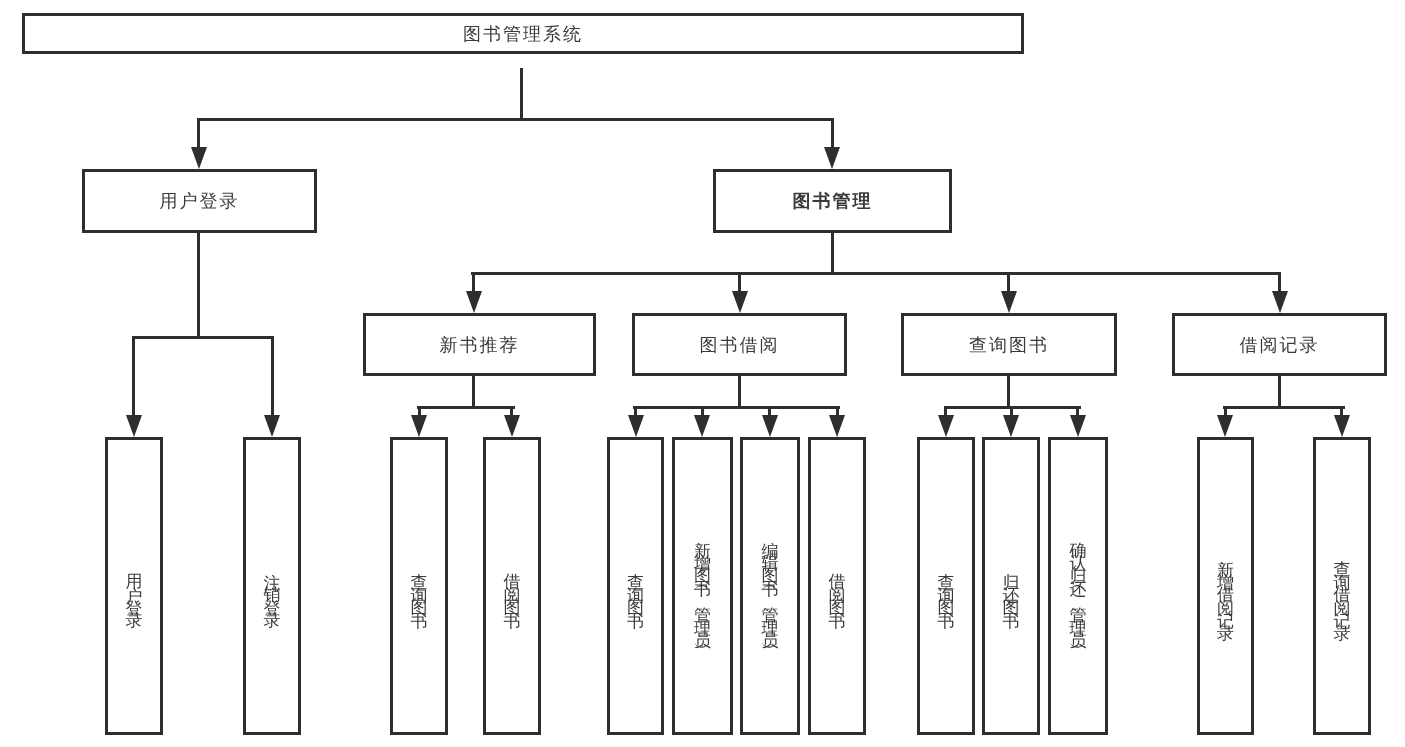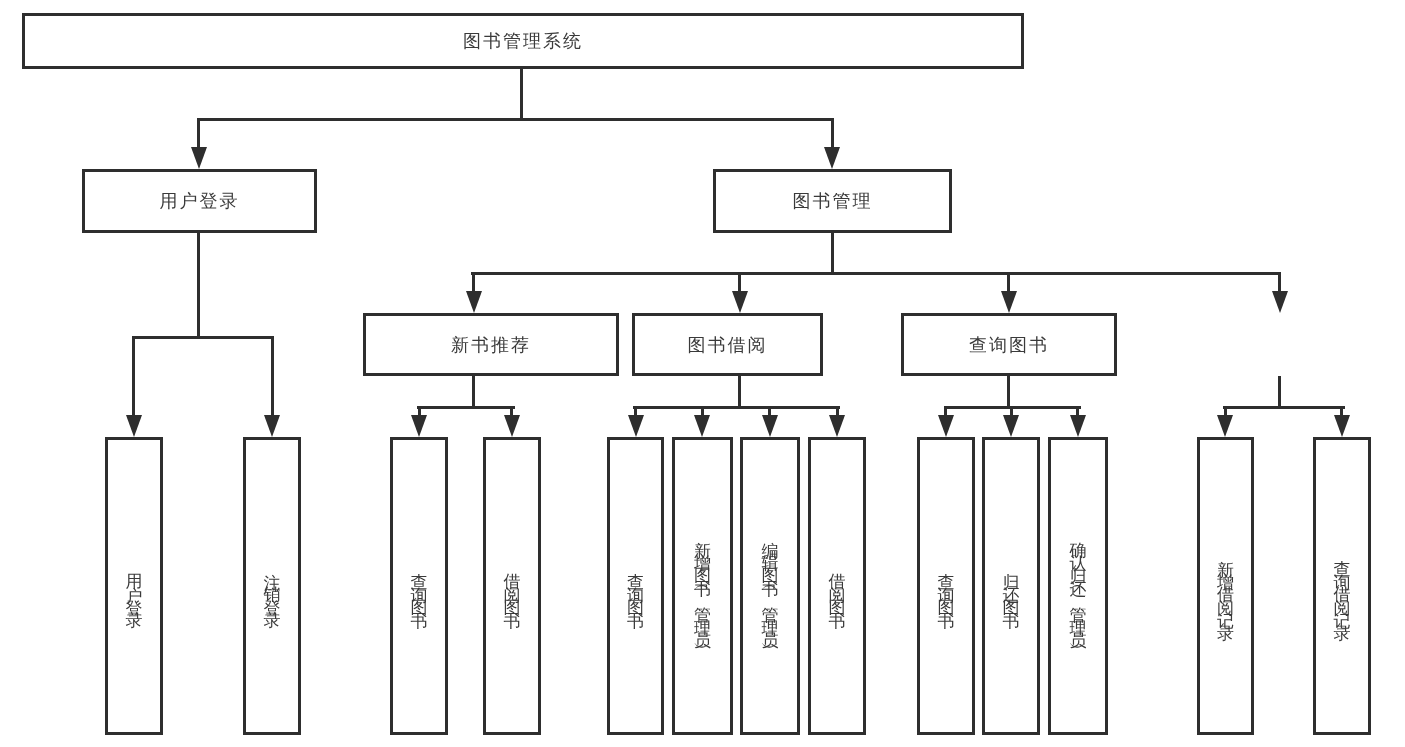--- a/index.html
+++ b/index.html
@@ -16,35 +16,35 @@
   .arrow{position:absolute;width:0;height:0;border-left:8px solid transparent;
          border-right:8px solid transparent;border-top:22px solid #2e2e2e;}
   .watermark{position:absolute;left:1186px;top:714px;font-size:19px;color:#b3b3b3;
              letter-spacing:0.5px;z-index:10;white-space:nowrap;}
 </style>
 </head>
 <body>
 
 <div class="stage">
 
-  <div class="box hbox" style="left:22px;top:13px;width:1002px;height:56px;">
+  <div class="box hbox" style="left:22px;top:13px;width:1002px;height:41px;">
     <span>图书管理系统</span>
   </div>
 
   <div class="vl" style="left:520px;top:68px;height:53px;"></div>
   <div class="hl" style="left:197px;top:118px;width:637px;"></div>
   <div class="vl" style="left:197px;top:121px;height:28px;"></div>
   <div class="arrow" style="left:191px;top:147px;"></div>
   <div class="vl" style="left:831px;top:121px;height:28px;"></div>
   <div class="arrow" style="left:824px;top:147px;"></div>
 
   <div class="box hbox" style="left:82px;top:169px;width:235px;height:64px;">
     <span>用户登录</span>
   </div>
-  <div class="box hbox" style="left:713px;top:169px;width:239px;height:64px;">
+  <div class="box hbox" style="left:713px;top:169px;width:239px;height:64px;font-weight:bold;">
     <span>图书管理</span>
   </div>
 
   <div class="vl" style="left:197px;top:233px;height:106px;"></div>
   <div class="hl" style="left:132px;top:336px;width:142px;"></div>
   <div class="vl" style="left:132px;top:339px;height:78px;"></div>
   <div class="arrow" style="left:126px;top:415px;"></div>
   <div class="vl" style="left:271px;top:339px;height:78px;"></div>
   <div class="arrow" style="left:264px;top:415px;"></div>
 
@@ -52,28 +52,31 @@
   <div class="hl" style="left:471px;top:272px;width:810px;"></div>
   <div class="vl" style="left:472px;top:275px;height:18px;"></div>
   <div class="arrow" style="left:466px;top:291px;"></div>
   <div class="vl" style="left:738px;top:275px;height:18px;"></div>
   <div class="arrow" style="left:732px;top:291px;"></div>
   <div class="vl" style="left:1007px;top:275px;height:18px;"></div>
   <div class="arrow" style="left:1001px;top:291px;"></div>
   <div class="vl" style="left:1278px;top:275px;height:18px;"></div>
   <div class="arrow" style="left:1272px;top:291px;"></div>
 
-  <div class="box hbox" style="left:363px;top:313px;width:256px;height:63px;">
+  <div class="box hbox" style="left:363px;top:313px;width:233px;height:63px;">
     <span>新书推荐</span>
   </div>
-  <div class="box hbox" style="left:632px;top:313px;width:191px;height:63px;">
+  <div class="box hbox" style="left:632px;top:313px;width:215px;height:63px;">
     <span>图书借阅</span>
   </div>
   <div class="box hbox" style="left:901px;top:313px;width:216px;height:63px;">
     <span>查询图书</span>
+  </div>
+  <div class="box hbox" style="left:1172px;top:313px;width:215px;height:63px;">
+    <span>借阅记录</span>
   </div>
 
   <div class="vl" style="left:472px;top:376px;height:33px;"></div>
   <div class="hl" style="left:417px;top:406px;width:98px;"></div>
   <div class="vl" style="left:418px;top:406px;height:12px;"></div>
   <div class="arrow" style="left:411px;top:415px;"></div>
   <div class="vl" style="left:510px;top:406px;height:12px;"></div>
   <div class="arrow" style="left:504px;top:415px;"></div>
 
   <div class="vl" style="left:738px;top:376px;height:33px;"></div>

